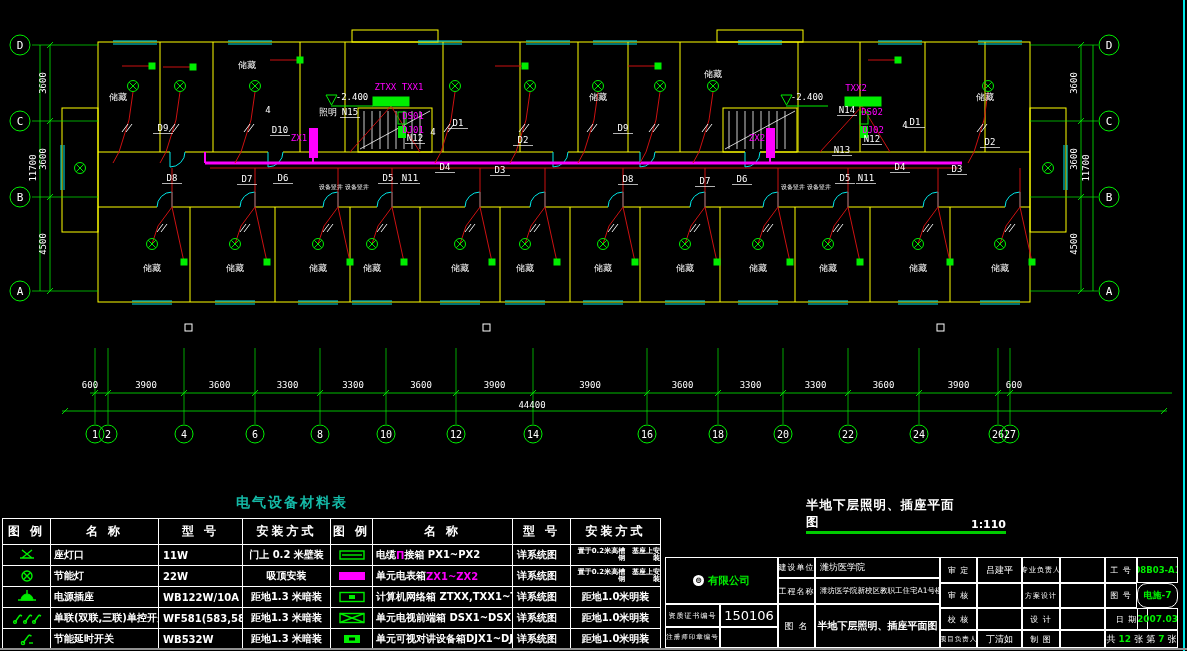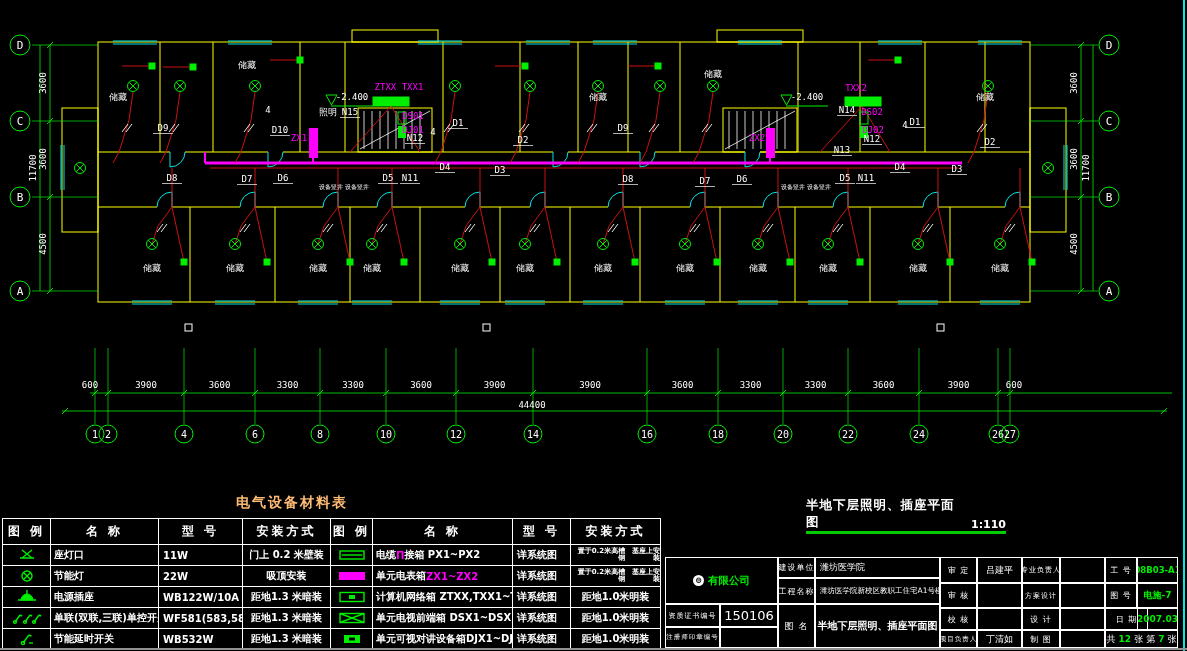--- a/index.html
+++ b/index.html
@@ -13,21 +13,21 @@
     border-top:1px solid #fff;border-left:1px solid #fff;background:#000;}
   .mt-cell{border-right:1px solid #fff;border-bottom:1px solid #fff;color:#fff;
     display:flex;align-items:center;justify-content:center;font-size:10px;
     overflow:hidden;white-space:nowrap;}
   .mt-head{font-size:12px;font-weight:bold;letter-spacing:3px;}
   .mt-name{justify-content:flex-start;padding-left:3px;font-weight:bold;}
   .mt-model{justify-content:flex-start;padding-left:4px;font-weight:bold;}
   .mt-install{font-weight:bold;font-size:10px;}
   .mt-install-sm{font-size:7px;line-height:7.5px;text-align:right;white-space:normal;font-weight:bold;}
   .seg-m{color:#ff00ff;}
-  #materials-title{position:absolute;left:236px;top:494px;color:#fdba74;font-size:14px;
+  #materials-title{position:absolute;left:236px;top:494px;color:#14b8a6;font-size:14px;
     font-weight:bold;letter-spacing:2px;}
   
   #drawing-title-bar{position:absolute;left:806px;top:512px;width:200px;height:19px;
     border-bottom:3px solid #00cc00;color:#fff;display:flex;align-items:flex-end;}
   #drawing-title-bar .t{font-size:12.5px;font-weight:bold;letter-spacing:1px;}
   #drawing-title-bar .s{font-size:11px;margin-left:16px;font-weight:bold;}
   
   #title-block{position:absolute;left:665px;top:557px;width:513px;height:91px;background:#000;}
   .tb{position:absolute;border:1px solid #fff;color:#fff;display:flex;align-items:center;
       justify-content:center;overflow:hidden;box-sizing:border-box;white-space:nowrap;}
@@ -795,21 +795,21 @@
     <div class="tb tb-lab" style="left:357px;top:0;width:38px;height:26px;font-size:7px;">专业负责人</div>
     <div class="tb" style="left:395px;top:0;width:45px;height:26px;"></div>
     <div class="tb tb-lab" style="left:440px;top:0;width:32px;height:26px;">工 号</div>
     <div class="tb tb-green" style="left:472px;top:0;width:41px;height:26px;font-size:8.5px;">08B03-A1</div>
 
     <div class="tb tb-lab" style="left:275px;top:26px;width:37px;height:25px;">审 核</div>
     <div class="tb" style="left:312px;top:26px;width:45px;height:25px;"></div>
     <div class="tb tb-lab" style="left:357px;top:26px;width:38px;height:25px;font-size:7px;">方案设计</div>
     <div class="tb" style="left:395px;top:26px;width:45px;height:25px;"></div>
     <div class="tb tb-lab" style="left:440px;top:26px;width:32px;height:25px;">图 号</div>
-    <div class="tb tb-green" style="left:472px;top:26px;width:41px;height:25px;font-size:9px;">电施-7</div>
+    <div class="tb tb-green" style="left:472px;top:26px;width:41px;height:25px;font-size:9px;border-radius:10px;">电施-7</div>
 
     <div class="tb tb-lab" style="left:275px;top:51px;width:37px;height:22px;">校 核</div>
     <div class="tb" style="left:312px;top:51px;width:45px;height:22px;"></div>
     <div class="tb tb-lab" style="left:357px;top:51px;width:38px;height:22px;">设 计</div>
     <div class="tb" style="left:395px;top:51px;width:45px;height:22px;"></div>
     <div class="tb tb-lab" style="left:440px;top:51px;width:43px;height:22px;">日 期</div>
     <div class="tb tb-green" style="left:472px;top:51px;width:41px;height:22px;font-size:9px;text-align:right;">2007.03</div>
 
     <div class="tb tb-lab" style="left:275px;top:73px;width:37px;height:18px;font-size:6.5px;">项目负责人</div>
     <div class="tb" style="left:312px;top:73px;width:45px;height:18px;font-size:9px;">丁清如</div>

